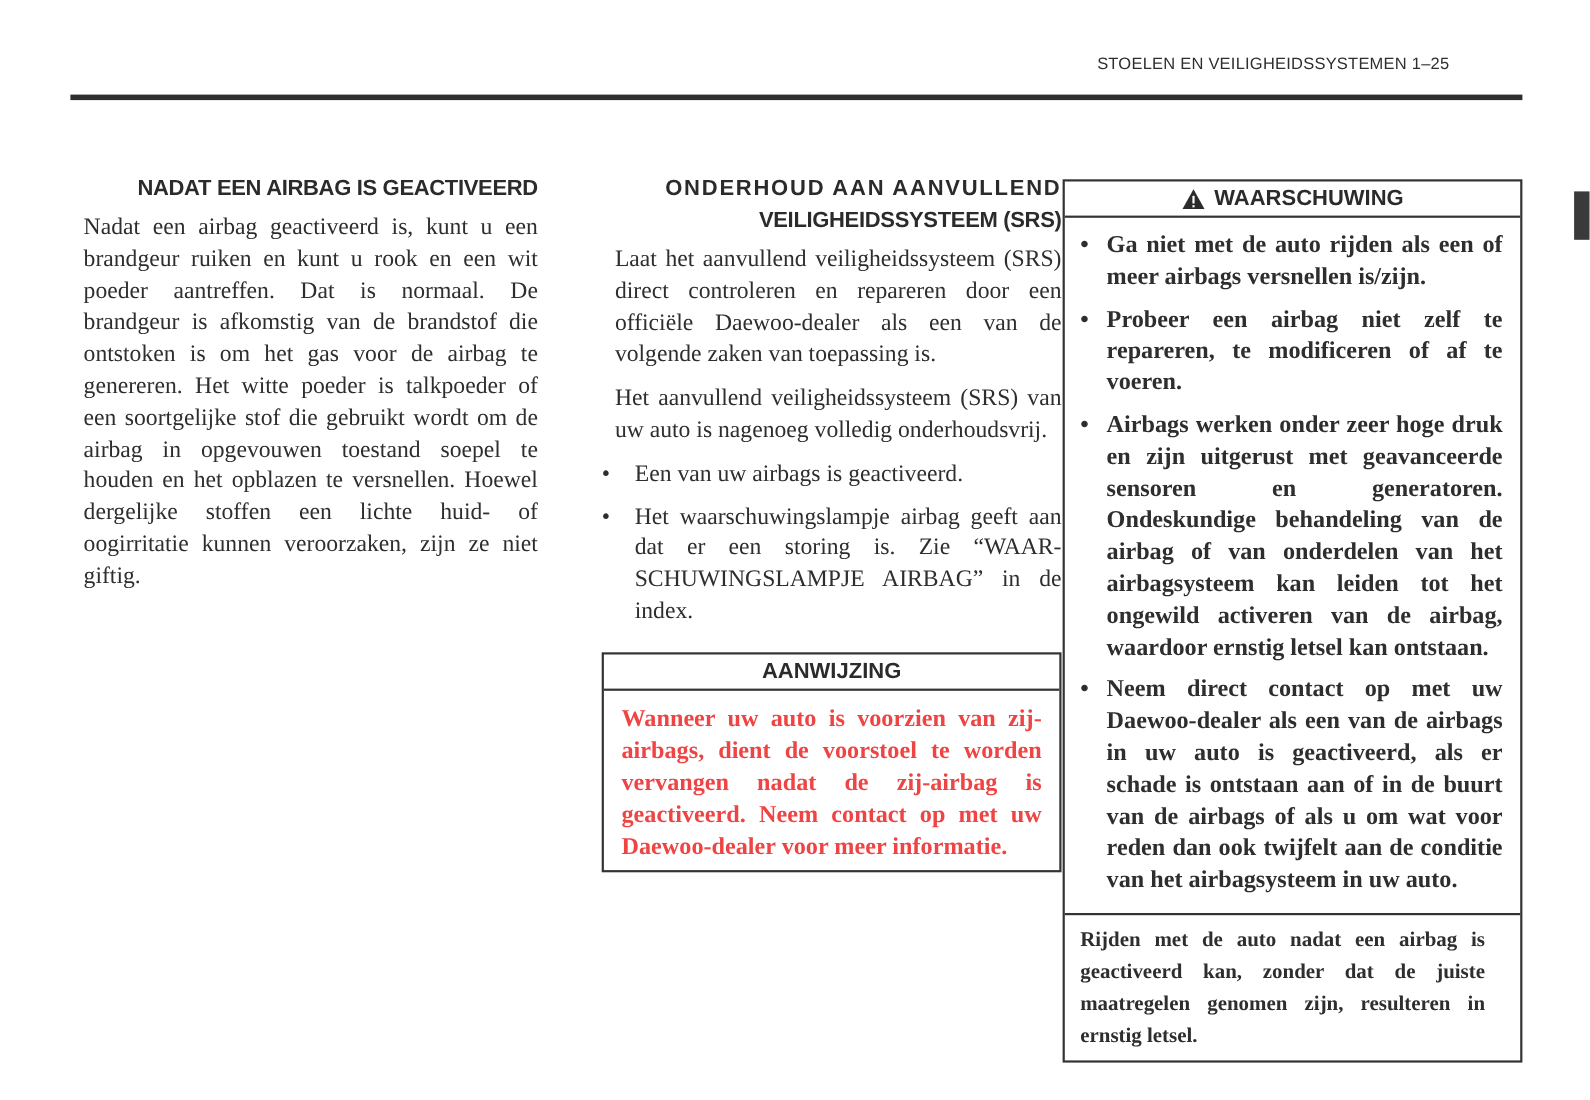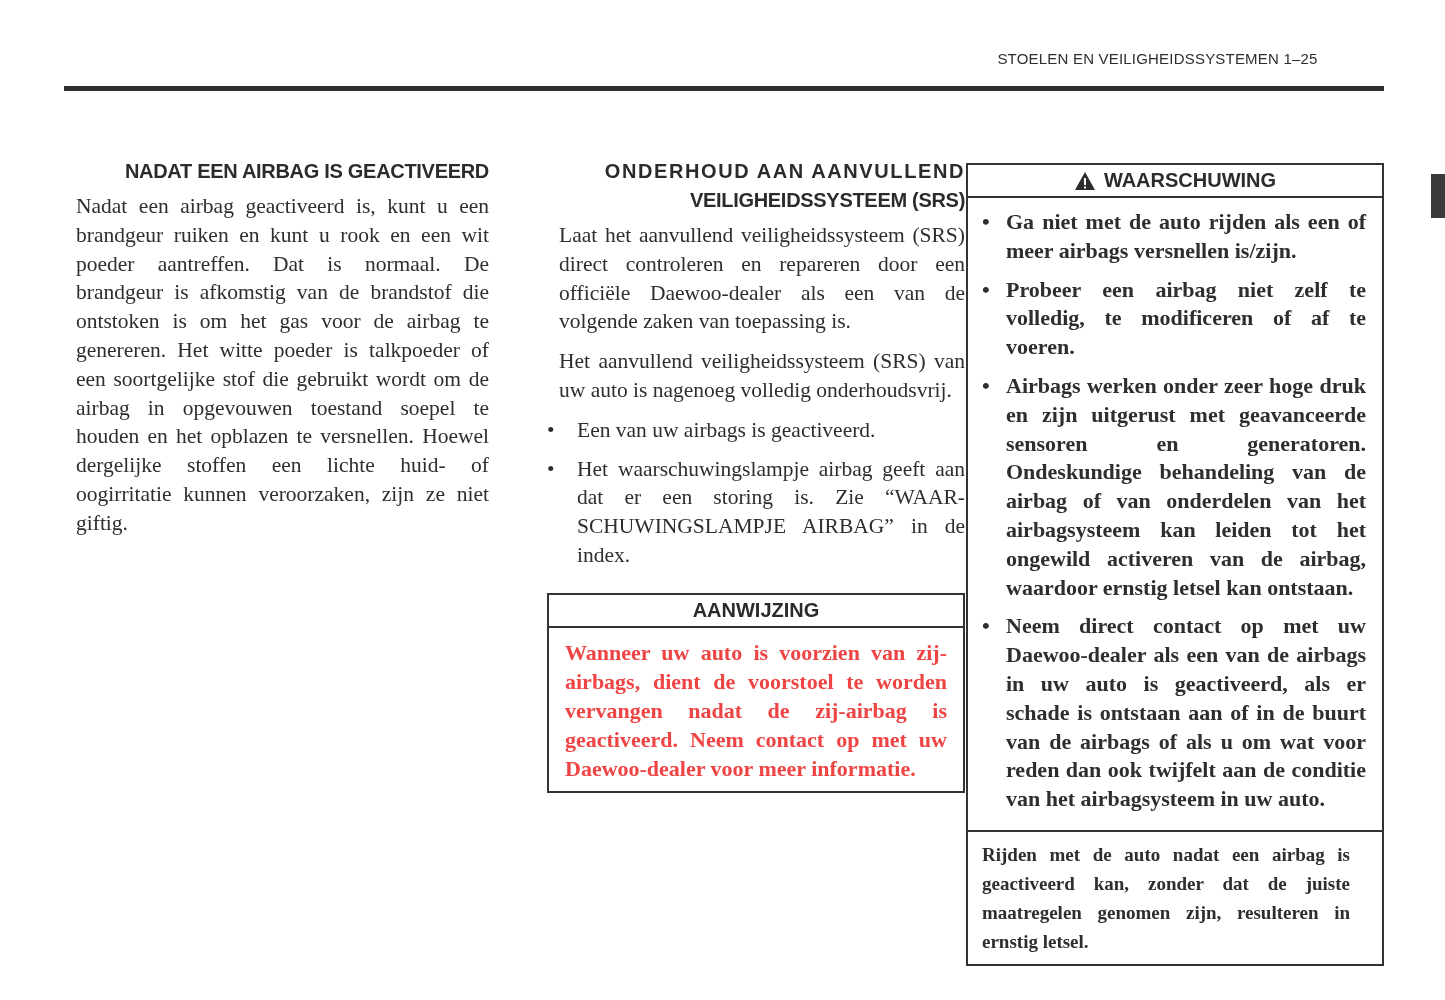--- a/index.html
+++ b/index.html
@@ -121,21 +121,21 @@
       <span>WAARSCHUWING</span>
     </div>
     <div class="warn-body">
       <ul class="warn-bullets">
         <li>
           <span class="dot">•</span>
           <span>Ga niet met de auto rijden als een of meer airbags versnellen is/zijn.</span>
         </li>
         <li>
           <span class="dot">•</span>
-          <span>Probeer een airbag niet zelf te volledig, te modificeren of af te voeren.</span>
+          <span>Probeer een airbag niet zelf te repareren, te modificeren of af te voeren.</span>
         </li>
         <li>
           <span class="dot">•</span>
           <span>Airbags werken onder zeer hoge druk en zijn uitgerust met geavanceerde sensoren en generatoren. Ondeskundige behandeling van de airbag of van onderdelen van het airbagsysteem kan leiden tot het ongewild activeren van de airbag, waardoor ernstig letsel kan ontstaan.</span>
         </li>
         <li>
           <span class="dot">•</span>
           <span>Neem direct contact op met uw Daewoo-dealer als een van de airbags in uw auto is geactiveerd, als er schade is ontstaan aan of in de buurt van de airbags of als u om wat voor reden dan ook twijfelt aan de conditie van het airbagsysteem in uw auto.</span>
         </li>
       </ul>

